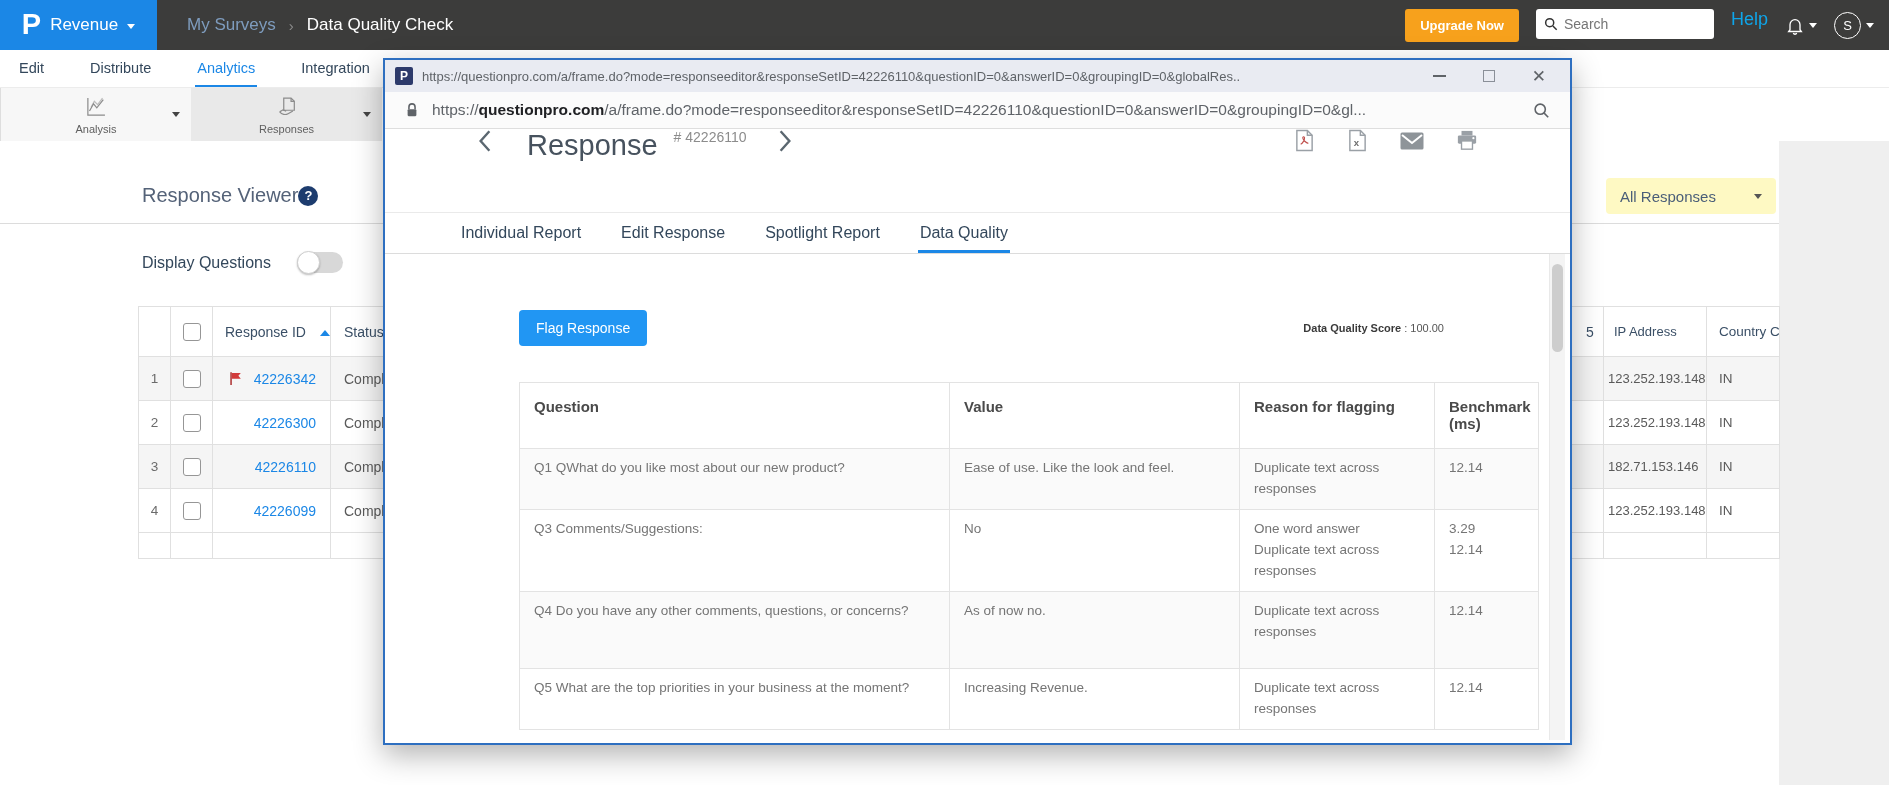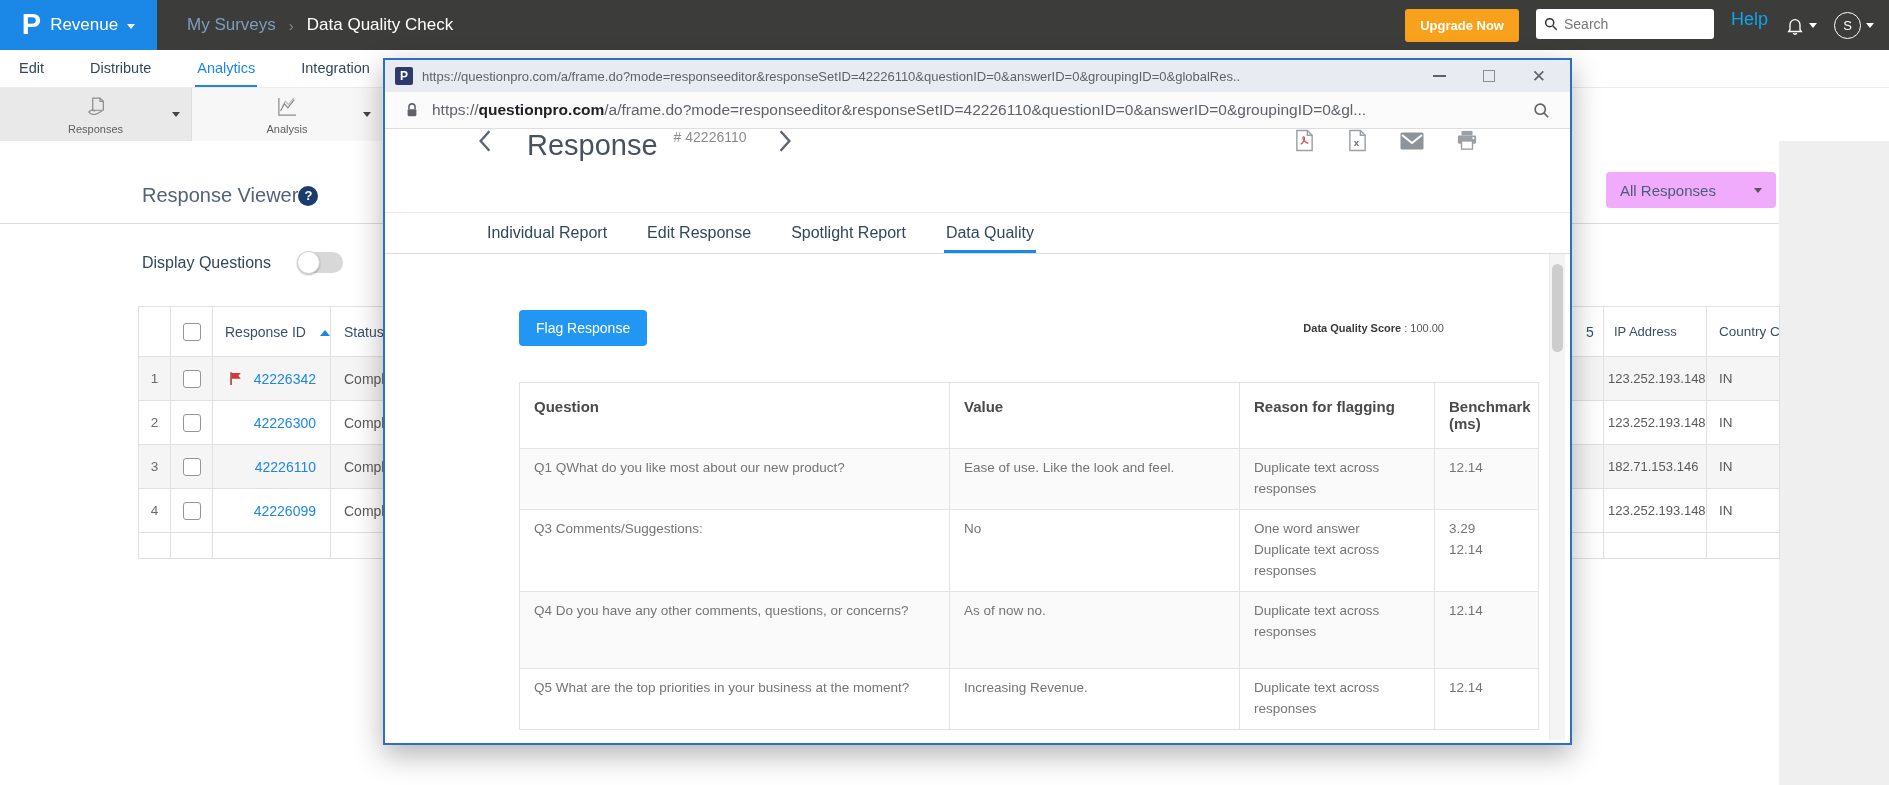--- a/index.html
+++ b/index.html
@@ -40,21 +40,21 @@
   .tool-seg.alt { background:#F7F7F7; border-left:1px solid #DEDEDE; }
   .tool-label { font-size:11px; color:#5f5f5f; }
   .tool-caret { position:absolute; right:11px; top:24px; color:#444; }
 
   
   .gray-panel { position:absolute; left:1779px; top:141px; width:110px; height:644px; background:#EFEFEF; z-index:1; }
   .viewer-head { position:absolute; left:142px; top:184px; display:flex; align-items:center; gap:0; z-index:1; }
   .viewer-title { font-size:20px; color:#546278; }
   .help-badge { width:20px; height:20px; border-radius:50%; background:#1D3C6E; color:#fff; font-size:13px; font-weight:bold; display:flex; align-items:center; justify-content:center; cursor:pointer; }
   .divider { position:absolute; left:0; top:223px; width:1779px; height:1px; background:#DCDCDC; z-index:1; }
-  .all-resp { position:absolute; left:1606px; top:172px; width:170px; height:36px; background:#f0abfc; border-radius:4px; display:flex; align-items:center; justify-content:space-between; padding:0 14px; cursor:pointer; z-index:1; }
+  .all-resp { position:absolute; left:1606px; top:178px; width:170px; height:36px; background:#fef9c3; border-radius:4px; display:flex; align-items:center; justify-content:space-between; padding:0 14px; cursor:pointer; z-index:1; }
   .all-resp span { font-size:15px; color:#4A5E78; }
   .all-resp .caret { color:#555; }
   .disp-q { position:absolute; left:142px; top:252px; display:flex; align-items:center; gap:26px; z-index:1; }
   .disp-q-label { font-size:16px; color:#33475B; }
   .toggle { position:relative; width:46px; height:21px; background:#D8D8D8; border-radius:11px; cursor:pointer; }
   .knob { position:absolute; left:0; top:-1px; width:23px; height:23px; background:#fff; border:1px solid #CFCFCF; border-radius:50%; box-shadow:0 1px 2px rgba(0,0,0,.25); }
 
   
   .vtable { position:absolute; left:138px; top:306px; width:1641px; border-collapse:collapse; table-layout:fixed; z-index:1; background:#fff; }
   .vtable th, .vtable td { border:1px solid #E0E0E0; white-space:nowrap; overflow:hidden; font-size:14px; }
@@ -86,21 +86,21 @@
   .maddress { height:37px; background:#FBFBFB; border-bottom:1px solid #DEDEDE; display:flex; align-items:center; padding:0 20px; gap:13px; }
   .murl { font-size:15.5px; color:#5F6368; white-space:nowrap; overflow:hidden; }
   .murl b { color:#202124; font-weight:bold; }
   .mzoom { margin-left:auto; cursor:pointer; flex:none; }
   .mheader { height:84px; border-bottom:1px solid #EAEAEA; display:flex; align-items:flex-start; padding:0 92px; }
   .chev { cursor:pointer; flex:none; }
   .mh-title { font-size:29px; color:#47525E; font-weight:500; margin:0 16px 0 34px; }
   .mh-id { font-size:14px; color:#8C8C8C; margin-right:30px; }
   .mh-icons { margin-left:auto; display:flex; align-items:center; gap:32px; }
   .mh-icons .ic { cursor:pointer; }
-  .mtabbar { height:41px; border-bottom:1px solid #DCDCDC; display:flex; align-items:stretch; padding-left:100px; }
+  .mtabbar { height:41px; border-bottom:1px solid #DCDCDC; display:flex; align-items:stretch; padding-left:74px; }
   .mtab { font-size:16px; color:#33475B; line-height:40px; padding:0 2px; margin-right:36px; cursor:pointer; }
   .mtab.active { box-shadow:inset 0 -3px 0 #1B87E6; }
   .mbody { padding:56px 0 0 134px; position:relative; }
   .ctl-row { width:1019px; display:flex; align-items:center; justify-content:space-between; }
   .flag-btn { background:#2196F3; color:#fff; border:none; border-radius:4px; font-size:14px; font-family:inherit; padding:10px 17px; cursor:pointer; }
   .score { font-size:11px; color:#555; padding-right:94px; }
   .score b { color:#3A3A3A; font-weight:bold; }
 
   .dqtable { width:1019px; margin-top:36px; border-collapse:collapse; table-layout:fixed; }
   .dqtable th, .dqtable td { border:1px solid #E3E3E3; text-align:left; vertical-align:top; }
@@ -158,37 +158,37 @@
   <div class="tabrow">
 
   <div class="tab">Edit</div>
       <div class="tab">Distribute</div>
       <div class="tab active">Analytics</div>
       <div class="tab">Integration</div>
     </div>
   <div class="resp-count">Responses: 4</div>
 
   <div class="toolbar">
+    <div class="tool-seg alt">
+      <svg width="26" height="26" viewBox="0 0 32 32" fill="none" stroke="#8C8C8C" stroke-width="1.5">
+          <path d="M6 5v21h21"></path>
+          <polyline points="8,21 13,12 17,17 25,7"></polyline>
+          <polyline points="10,16 14,9 18,13 24,5" opacity=".55"></polyline>
+        </svg>
+      <span class="tool-label">Analysis</span>
+      <span class="caret tool-caret"></span>
+    </div>
     <div class="tool-seg sel">
       <svg width="26" height="26" viewBox="0 0 32 32" fill="none" stroke="#8C8C8C" stroke-width="1.5">
           <path d="M12 5h9l4 4v11H12z"></path>
           <path d="M21 5v4h4"></path>
           <path d="M7 22c2.5 3.2 7 4.2 10.3 2.2l6-3.2"></path>
           <path d="M7 22l4-2.5 4 1.5"></path>
         </svg>
       <span class="tool-label">Responses</span>
-      <span class="caret tool-caret"></span>
-    </div>
-    <div class="tool-seg alt">
-      <svg width="26" height="26" viewBox="0 0 32 32" fill="none" stroke="#8C8C8C" stroke-width="1.5">
-          <path d="M6 5v21h21"></path>
-          <polyline points="8,21 13,12 17,17 25,7"></polyline>
-          <polyline points="10,16 14,9 18,13 24,5" opacity=".55"></polyline>
-        </svg>
-      <span class="tool-label">Analysis</span>
       <span class="caret tool-caret"></span>
     </div>
   </div>
 
   <div class="gray-panel"></div>
 
   <div class="viewer-head">
     <span class="viewer-title">Response Viewer</span>
     <span class="help-badge">?</span>
   </div>

